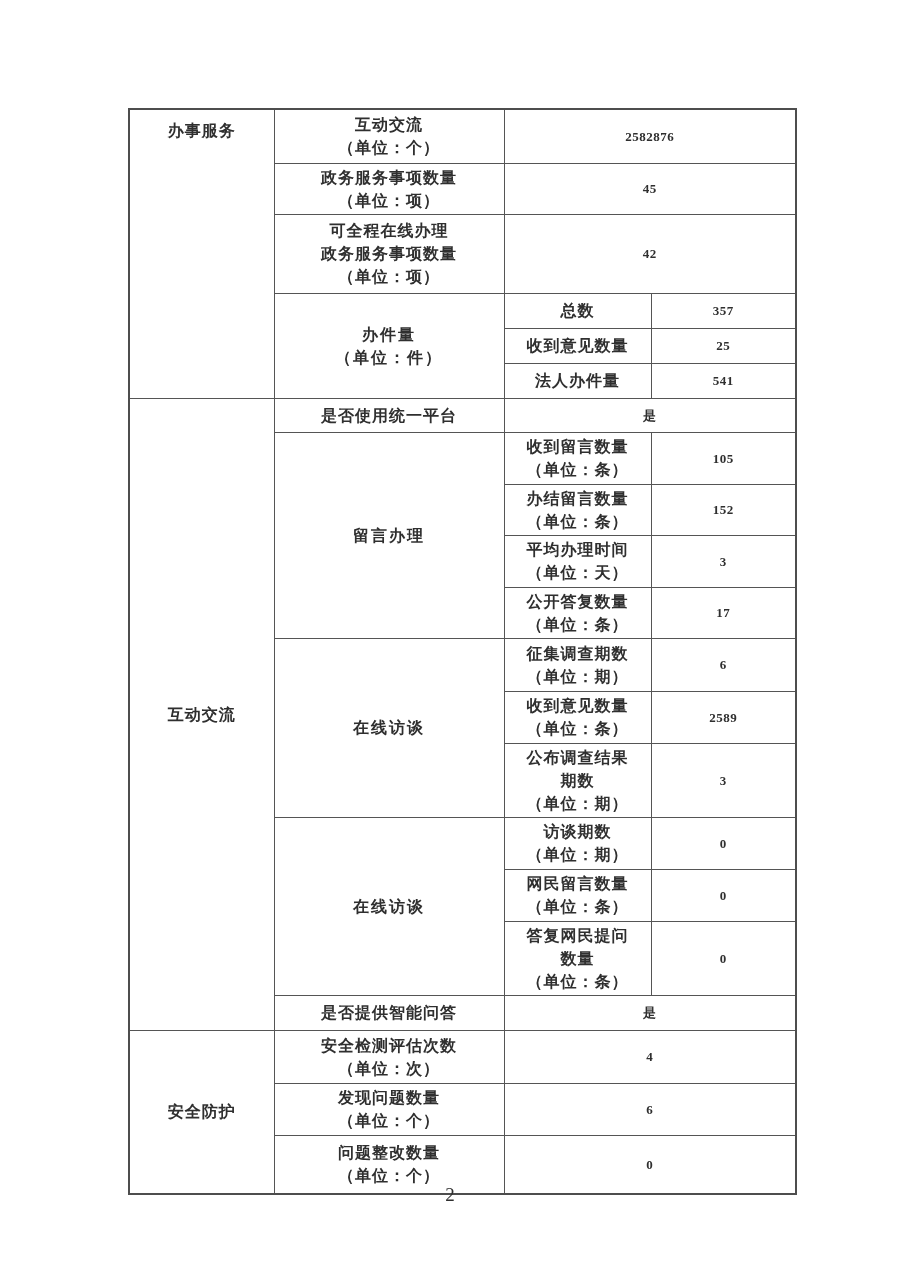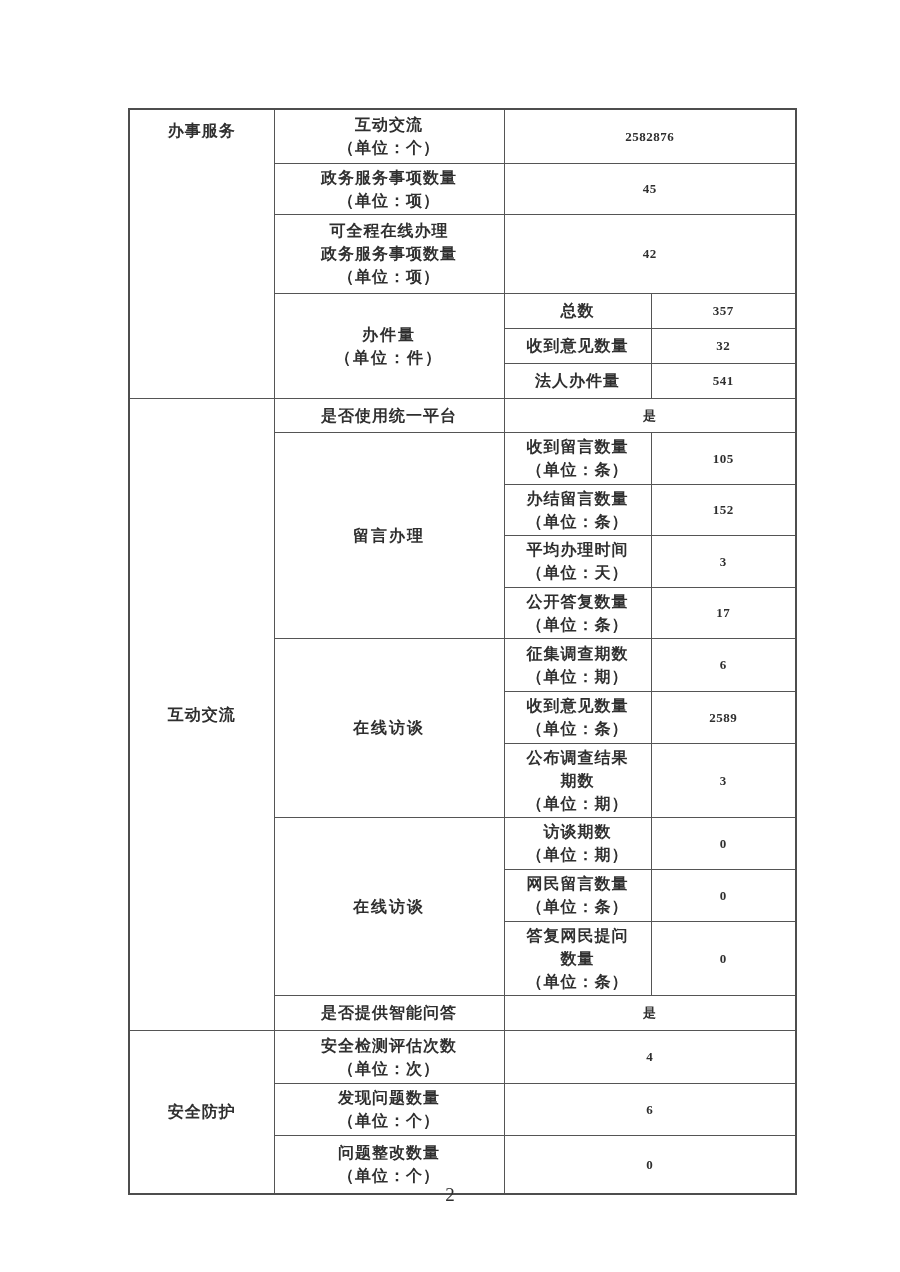--- a/index.html
+++ b/index.html
@@ -67,21 +67,21 @@
   <tr style="height:35px">
     <td class="grp" rowspan="3">
       <span class="ln">办件量</span>
       <span class="ln">（单位：件）</span>
     </td>
     <td>总数</td>
     <td class="val">357</td>
   </tr>
   <tr style="height:35px">
     <td>收到意见数量</td>
-    <td class="val">32</td>
+    <td class="val">25</td>
   </tr>
   <tr style="height:35px">
     <td>法人办件量</td>
     <td class="val">541</td>
   </tr>
 
   <tr style="height:34px">
     <td class="cat" rowspan="12">互动交流</td>
     <td>是否使用统一平台</td>
     <td class="val" colspan="2">是</td>

